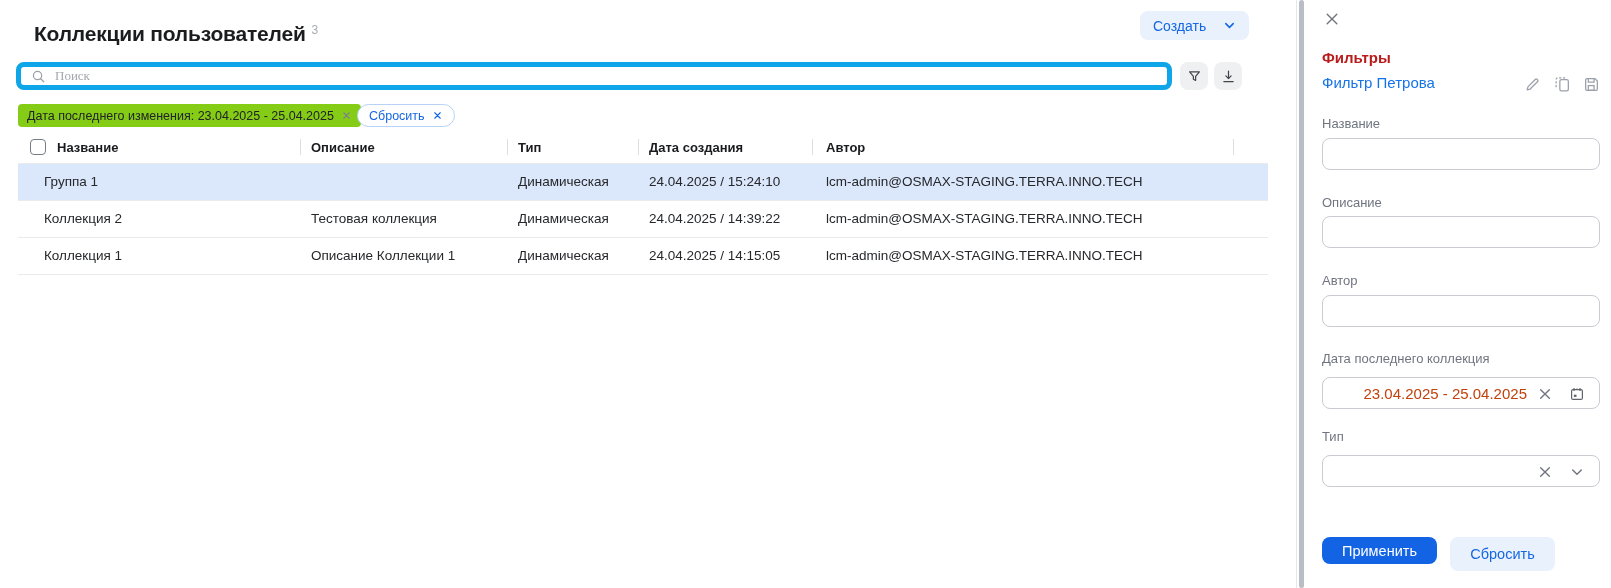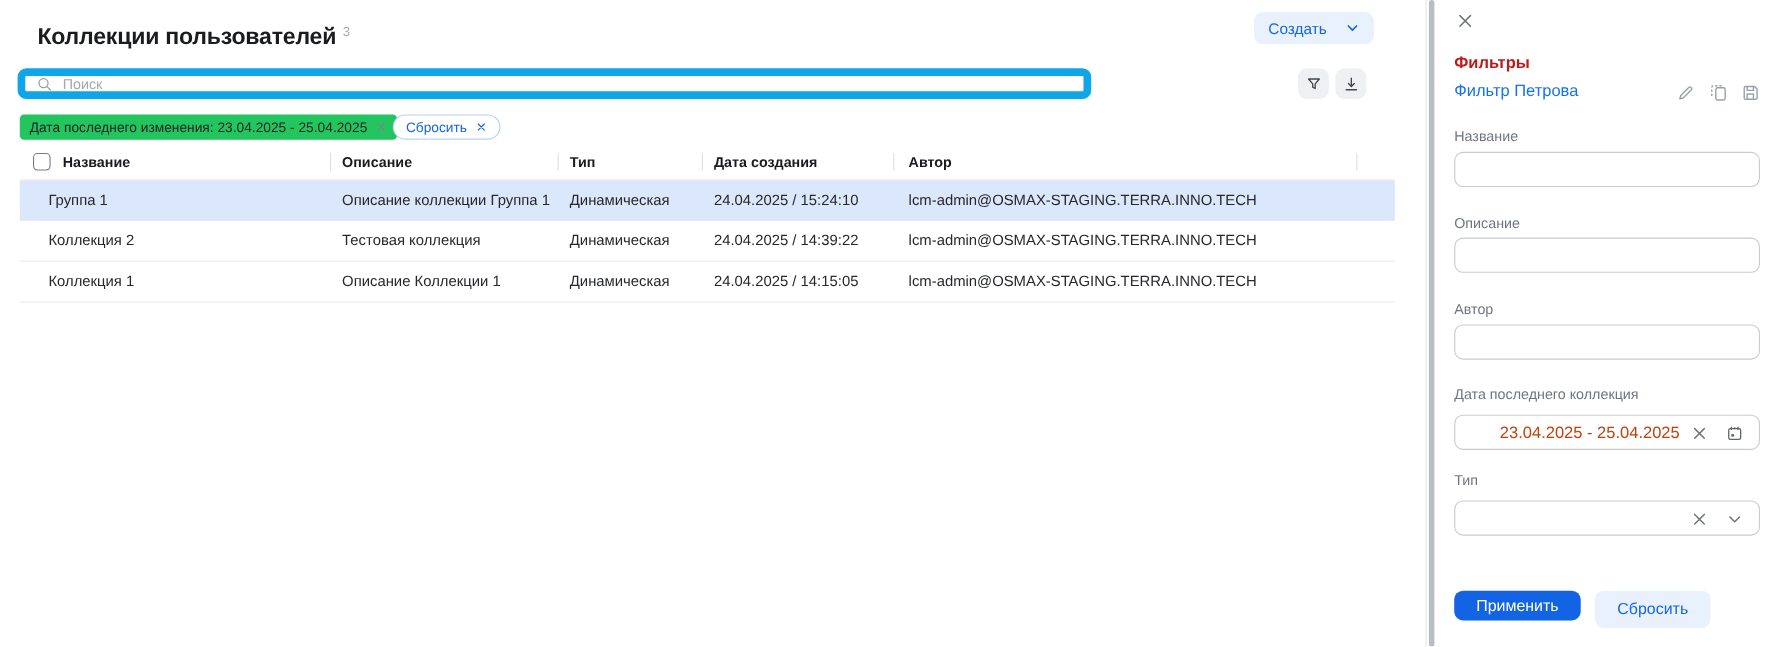--- a/index.html
+++ b/index.html
@@ -11,36 +11,36 @@
   .page-title{position:absolute;left:18px;top:8px;font-size:21px;font-weight:700;
               color:#1b1c1e;letter-spacing:-0.2px;margin-left:16px;}
   .page-count{font-size:12px;font-weight:400;color:#a7abb1;position:relative;top:-7px;margin-left:6px;}
 
   .create-btn{position:absolute;left:1140px;top:11px;height:29px;padding:0 13px;border:none;
               display:flex;align-items:center;gap:17px;background:#e9f1fd;border-radius:8px;
               color:#1567e2;font-size:14px;font-family:inherit;cursor:pointer;}
   .create-btn .chev{color:#1567e2;}
 
   
-  .search-box{position:absolute;left:16px;top:62px;width:976px;height:28px;border:7px solid #0ea5e9;
-              border-radius:8px;display:flex;align-items:center;box-sizing:border-box;background:#fff;}
+  .search-box{position:absolute;left:16px;top:62px;width:1156px;height:28px;border:5px solid #0ea5e9;
+              border-radius:8px;display:flex;align-items:center;box-sizing:border-box;background:#fff;font-family:Liberation Serif, serif;}
   .search-box .sicon{margin:0 7px 0 10px;color:#9ba0a8;}
   .search-input{border:none;outline:none;flex:1;font-size:13px;font-family:inherit;color:#26282b;
                 background:transparent;height:100%;}
   .search-input::placeholder{color:#a3a7ae;}
   .tool-btn{position:absolute;top:62px;width:28px;height:28px;border:none;border-radius:8px;
             background:#eef0f2;display:flex;align-items:center;justify-content:center;
             color:#41464d;cursor:pointer;}
   .tool-btn.filter{left:1180px;}
   .tool-btn.download{left:1214px;}
 
   
   .chip{position:absolute;top:104px;height:23px;display:flex;align-items:center;gap:7px;
         font-size:12.5px;box-sizing:border-box;}
-  .chip-gray{left:18px;background:#22c55e;border-radius:4px;padding:0 9px;color:#212326;}
+  .chip-gray{left:18px;background:#84cc16;border-radius:4px;padding:0 9px;color:#212326;}
   .chip-gray .x{color:#7d828b;cursor:pointer;}
   .chip-blue{left:357px;background:#fff;border:1px solid #b7d2f6;border-radius:12px;padding:0 11px;
              color:#1567e2;cursor:pointer;}
   .chip-blue .x{color:#1567e2;}
 
   
   .thead{position:absolute;left:18px;top:134px;width:1250px;height:29px;}
   .thead .hlabel{position:absolute;top:6px;font-size:13px;font-weight:700;color:#1a1b1e;}
   .thead .hdiv{position:absolute;top:5px;width:1px;height:16px;background:#dcdee2;}
   .checkbox{position:absolute;left:12px;top:5px;width:14px;height:14px;border:1.5px solid #767c87;
@@ -153,21 +153,20 @@
     <span class="hdiv d3"></span>
     <span class="hlabel h-created">Дата создания</span>
     <span class="hdiv d4"></span>
     <span class="hlabel h-author">Автор</span>
     <span class="hdiv d5"></span>
   </div>
 
   <div class="tbody">
     <div class="trow sel">
       <span class="cell col-name">Группа 1</span>
-      <span class="cell col-desc">Описание коллекции Группа 1</span>
       <span class="cell col-type">Динамическая</span>
       <span class="cell col-created">24.04.2025 / 15:24:10</span>
       <span class="cell col-author">lcm-admin@OSMAX-STAGING.TERRA.INNO.TECH</span>
     </div>
     <div class="trow">
       <span class="cell col-name">Коллекция 2</span>
       <span class="cell col-desc">Тестовая коллекция</span>
       <span class="cell col-type">Динамическая</span>
       <span class="cell col-created">24.04.2025 / 14:39:22</span>
       <span class="cell col-author">lcm-admin@OSMAX-STAGING.TERRA.INNO.TECH</span>

